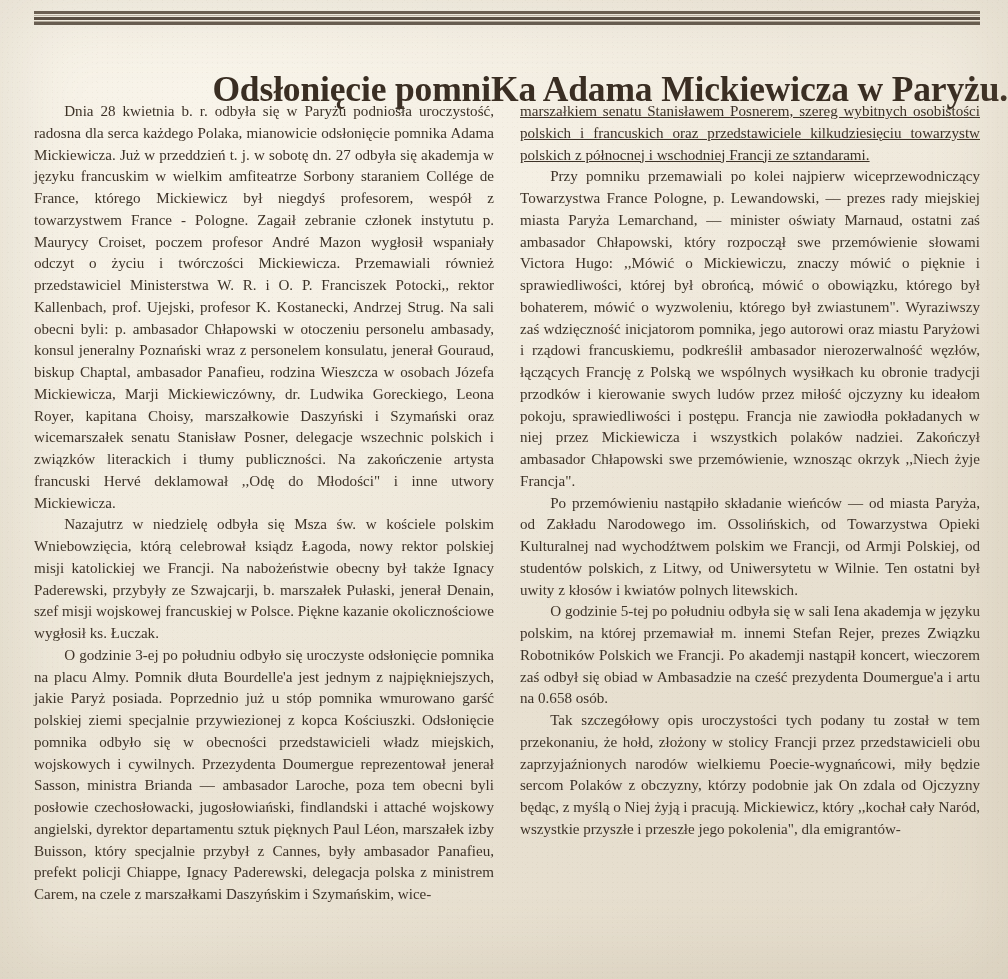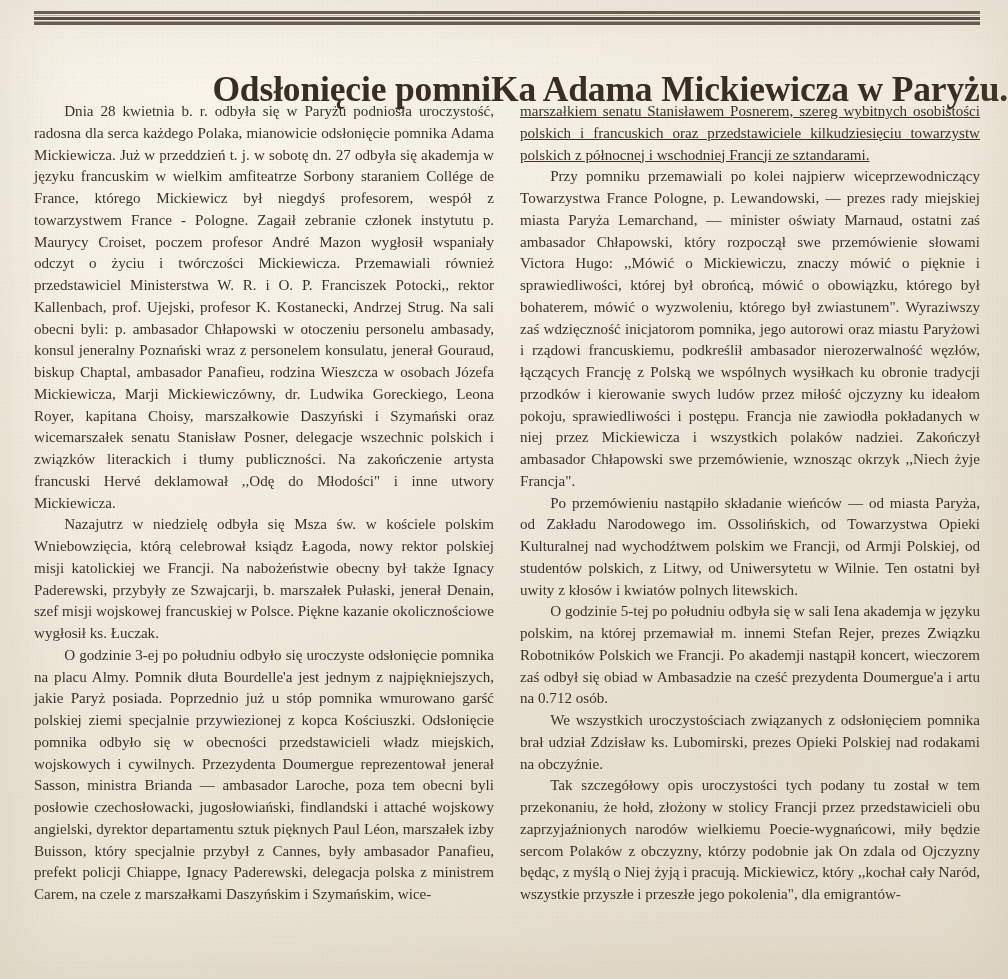--- a/index.html
+++ b/index.html
@@ -129,20 +129,19 @@
   <div id="columns">
     <div class="col" id="col-left">
         <p class="">Dnia 28 kwietnia b. r. odbyła się w Paryżu podniosła uroczystość, radosna dla serca każdego Polaka, mianowicie odsłonięcie pomnika Adama Mickiewicza. Już w przeddzień t. j. w sobotę dn. 27 odbyła się akademja w języku francuskim w wielkim amfiteatrze Sorbony staraniem Collége de France, którego Mickiewicz był niegdyś profesorem, wespół z towarzystwem France - Pologne. Zagaił zebranie członek instytutu p. Maurycy Croiset, poczem profesor André Mazon wygłosił wspaniały odczyt o życiu i twórczości Mickiewicza. Przemawiali również przedstawiciel Ministerstwa W. R. i O. P. Franciszek Potocki,, rektor Kallenbach, prof. Ujejski, profesor K. Kostanecki, Andrzej Strug. Na sali obecni byli: p. ambasador Chłapowski w otoczeniu personelu ambasady, konsul jeneralny Poznański wraz z personelem konsulatu, jenerał Gouraud, biskup Chaptal, ambasador Panafieu, rodzina Wieszcza w osobach Józefa Mickiewicza, Marji Mickiewiczówny, dr. Ludwika Goreckiego, Leona Royer, kapitana Choisy, marszałkowie Daszyński i Szymański oraz wicemarszałek senatu Stanisław Posner, delegacje wszechnic polskich i związków literackich i tłumy publiczności. Na zakończenie artysta francuski Hervé deklamował ,,Odę do Młodości" i inne utwory Mickiewicza.</p>
         <p class="">Nazajutrz w niedzielę odbyła się Msza św. w kościele polskim Wniebowzięcia, którą celebrował ksiądz Łagoda, nowy rektor polskiej misji katolickiej we Francji. Na nabożeństwie obecny był także Ignacy Paderewski, przybyły ze Szwajcarji, b. marszałek Pułaski, jenerał Denain, szef misji wojskowej francuskiej w Polsce. Piękne kazanie okolicznościowe wygłosił ks. Łuczak.</p>
         <p class="">O godzinie 3-ej po południu odbyło się uroczyste odsłonięcie pomnika na placu Almy. Pomnik dłuta Bourdelle'a jest jednym z najpiękniejszych, jakie Paryż posiada. Poprzednio już u stóp pomnika wmurowano garść polskiej ziemi specjalnie przywiezionej z kopca Kościuszki. Odsłonięcie pomnika odbyło się w obecności przedstawicieli władz miejskich, wojskowych i cywilnych. Przezydenta Doumergue reprezentował jenerał Sasson, ministra Brianda — ambasador Laroche, poza tem obecni byli posłowie czechosłowacki, jugosłowiański, findlandski i attaché wojskowy angielski, dyrektor departamentu sztuk pięknych Paul Léon, marszałek izby Buisson, który specjalnie przybył z Cannes, były ambasador Panafieu, prefekt policji Chiappe, Ignacy Paderewski, delegacja polska z ministrem Carem, na czele z marszałkami Daszyńskim i Szymańskim, wice-</p>
       </div>
     <div class="col" id="col-right">
         <p class="cont">marszałkiem senatu Stanisławem Posnerem, szereg wybitnych osobistości polskich i francuskich oraz przedstawiciele kilkudziesięciu towarzystw polskich z północnej i wschodniej Francji ze sztandarami.</p>
         <p class="">Przy pomniku przemawiali po kolei najpierw wiceprzewodniczący Towarzystwa France Pologne, p. Lewandowski, — prezes rady miejskiej miasta Paryża Lemarchand, — minister oświaty Marnaud, ostatni zaś ambasador Chłapowski, który rozpoczął swe przemówienie słowami Victora Hugo: ,,Mówić o Mickiewiczu, znaczy mówić o pięknie i sprawiedliwości, której był obrońcą, mówić o obowiązku, którego był bohaterem, mówić o wyzwoleniu, którego był zwiastunem". Wyraziwszy zaś wdzięczność inicjatorom pomnika, jego autorowi oraz miastu Paryżowi i rządowi francuskiemu, podkreślił ambasador nierozerwalność węzłów, łączących Francję z Polską we wspólnych wysiłkach ku obronie tradycji przodków i kierowanie swych ludów przez miłość ojczyzny ku ideałom pokoju, sprawiedliwości i postępu. Francja nie zawiodła pokładanych w niej przez Mickiewicza i wszystkich polaków nadziei. Zakończył ambasador Chłapowski swe przemówienie, wznosząc okrzyk ,,Niech żyje Francja".</p>
         <p class="">Po przemówieniu nastąpiło składanie wieńców — od miasta Paryża, od Zakładu Narodowego im. Ossolińskich, od Towarzystwa Opieki Kulturalnej nad wychodźtwem polskim we Francji, od Armji Polskiej, od studentów polskich, z Litwy, od Uniwersytetu w Wilnie. Ten ostatni był uwity z kłosów i kwiatów polnych litewskich.</p>
-        <p class="">O godzinie 5-tej po południu odbyła się w sali Iena akademja w języku polskim, na której przemawiał m. innemi Stefan Rejer, prezes Związku Robotników Polskich we Francji. Po akademji nastąpił koncert, wieczorem zaś odbył się obiad w Ambasadzie na cześć prezydenta Doumergue'a i artu na 0.712 osób.</p>
-        <p class="">We wszystkich uroczystościach związanych z odsłonięciem pomnika brał udział Zdzisław ks. Lubomirski, prezes Opieki Polskiej nad rodakami na obczyźnie.</p>
+        <p class="">O godzinie 5-tej po południu odbyła się w sali Iena akademja w języku polskim, na której przemawiał m. innemi Stefan Rejer, prezes Związku Robotników Polskich we Francji. Po akademji nastąpił koncert, wieczorem zaś odbył się obiad w Ambasadzie na cześć prezydenta Doumergue'a i artu na 0.658 osób.</p>
         <p class="">Tak szczegółowy opis uroczystości tych podany tu został w tem przekonaniu, że hołd, złożony w stolicy Francji przez przedstawicieli obu zaprzyjaźnionych narodów wielkiemu Poecie-wygnańcowi, miły będzie sercom Polaków z obczyzny, którzy podobnie jak On zdala od Ojczyzny będąc, z myślą o Niej żyją i pracują. Mickiewicz, który ,,kochał cały Naród, wszystkie przyszłe i przeszłe jego pokolenia", dla emigrantów-</p>
       </div>
   </div>
 
   <div id="vignette"></div>
 </div>
 
 </body></html>

